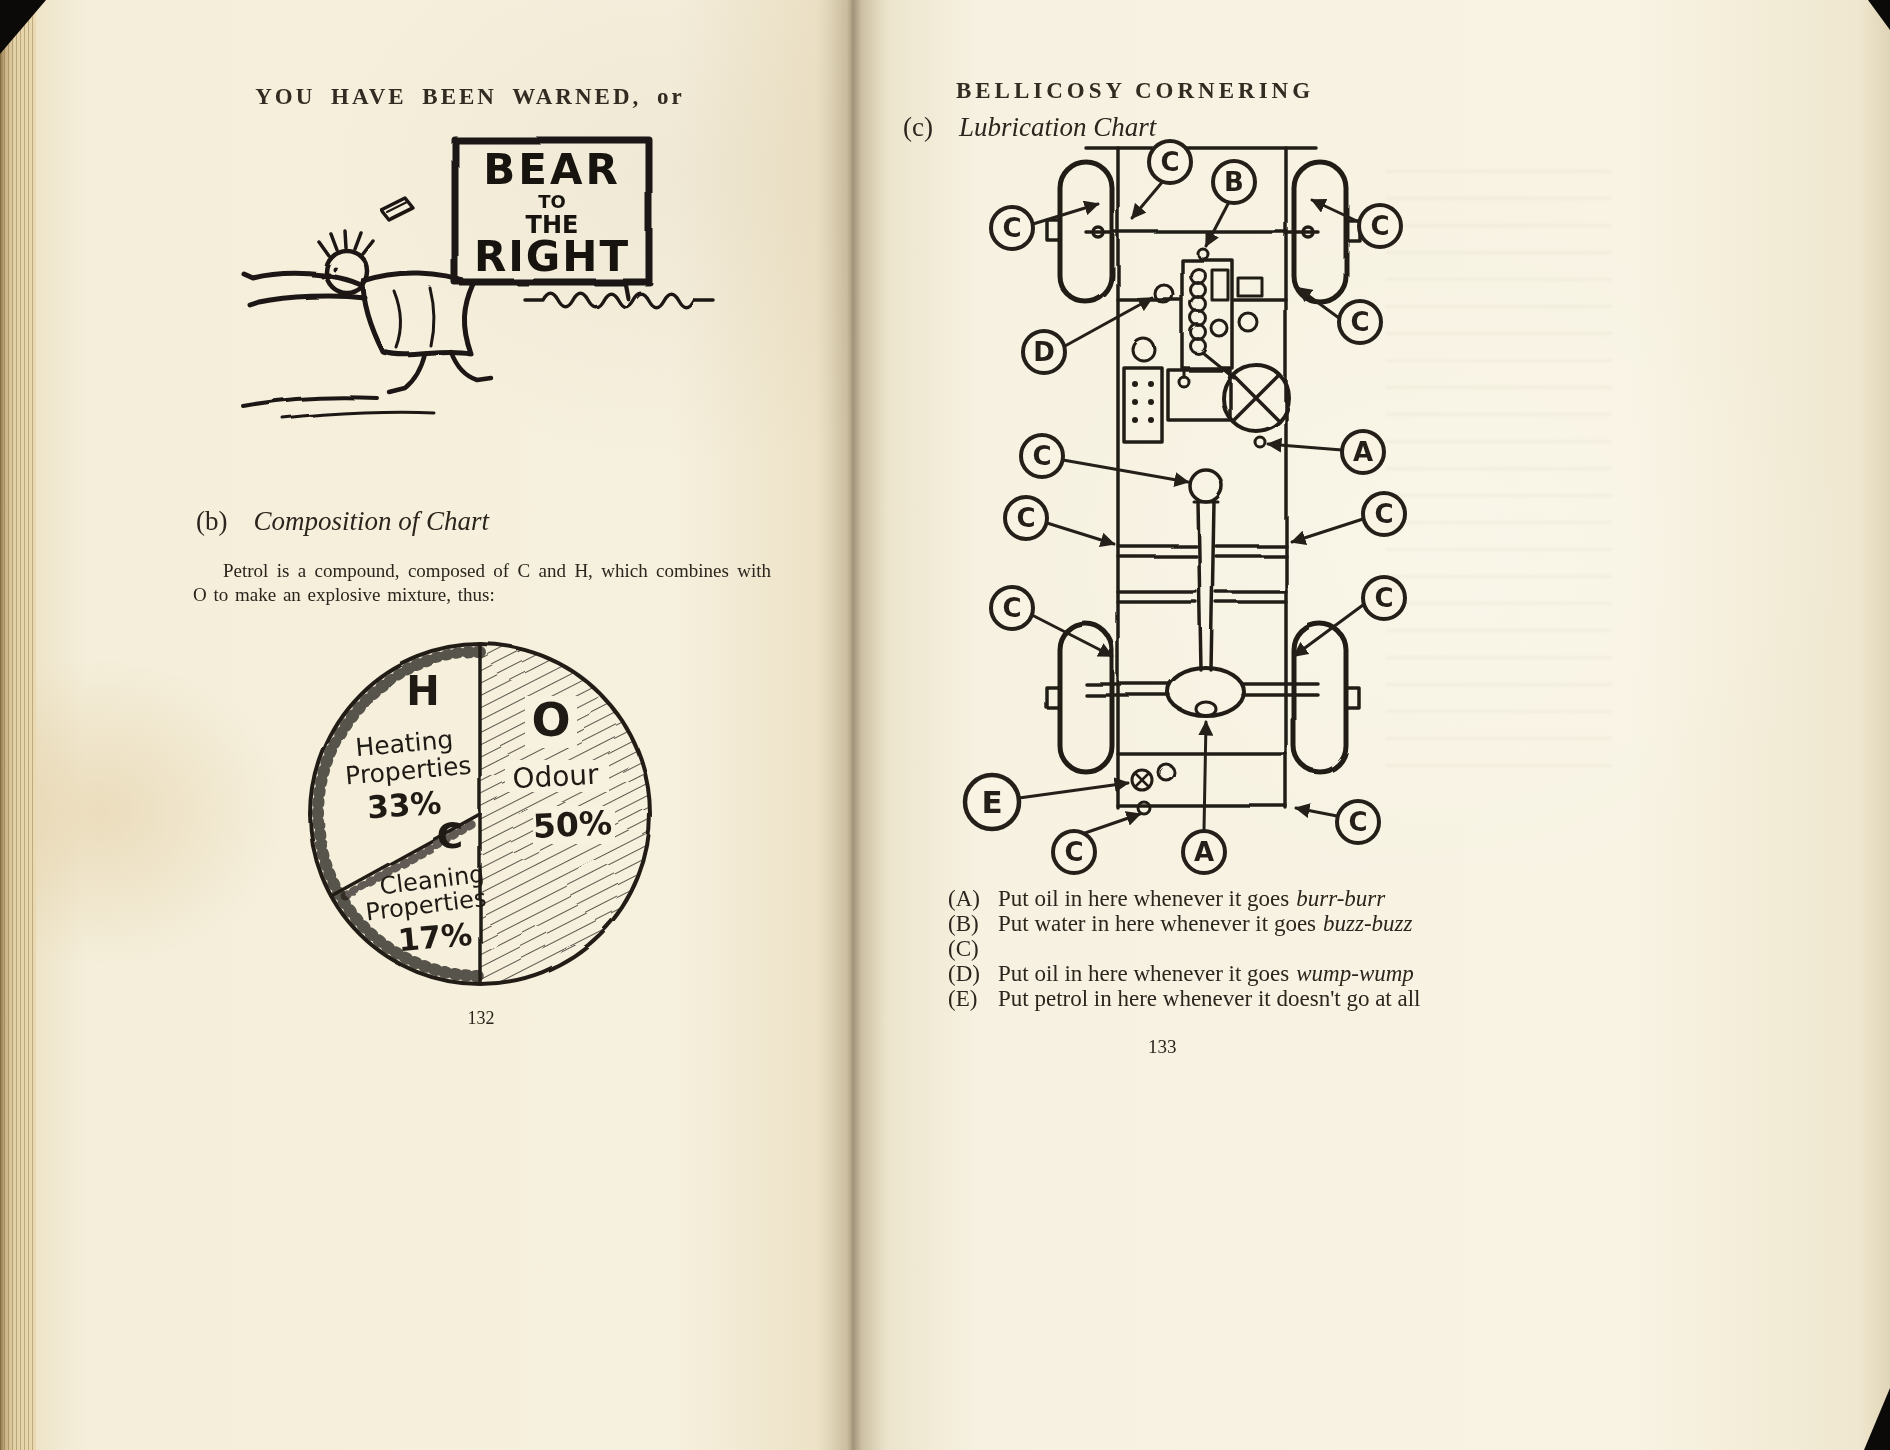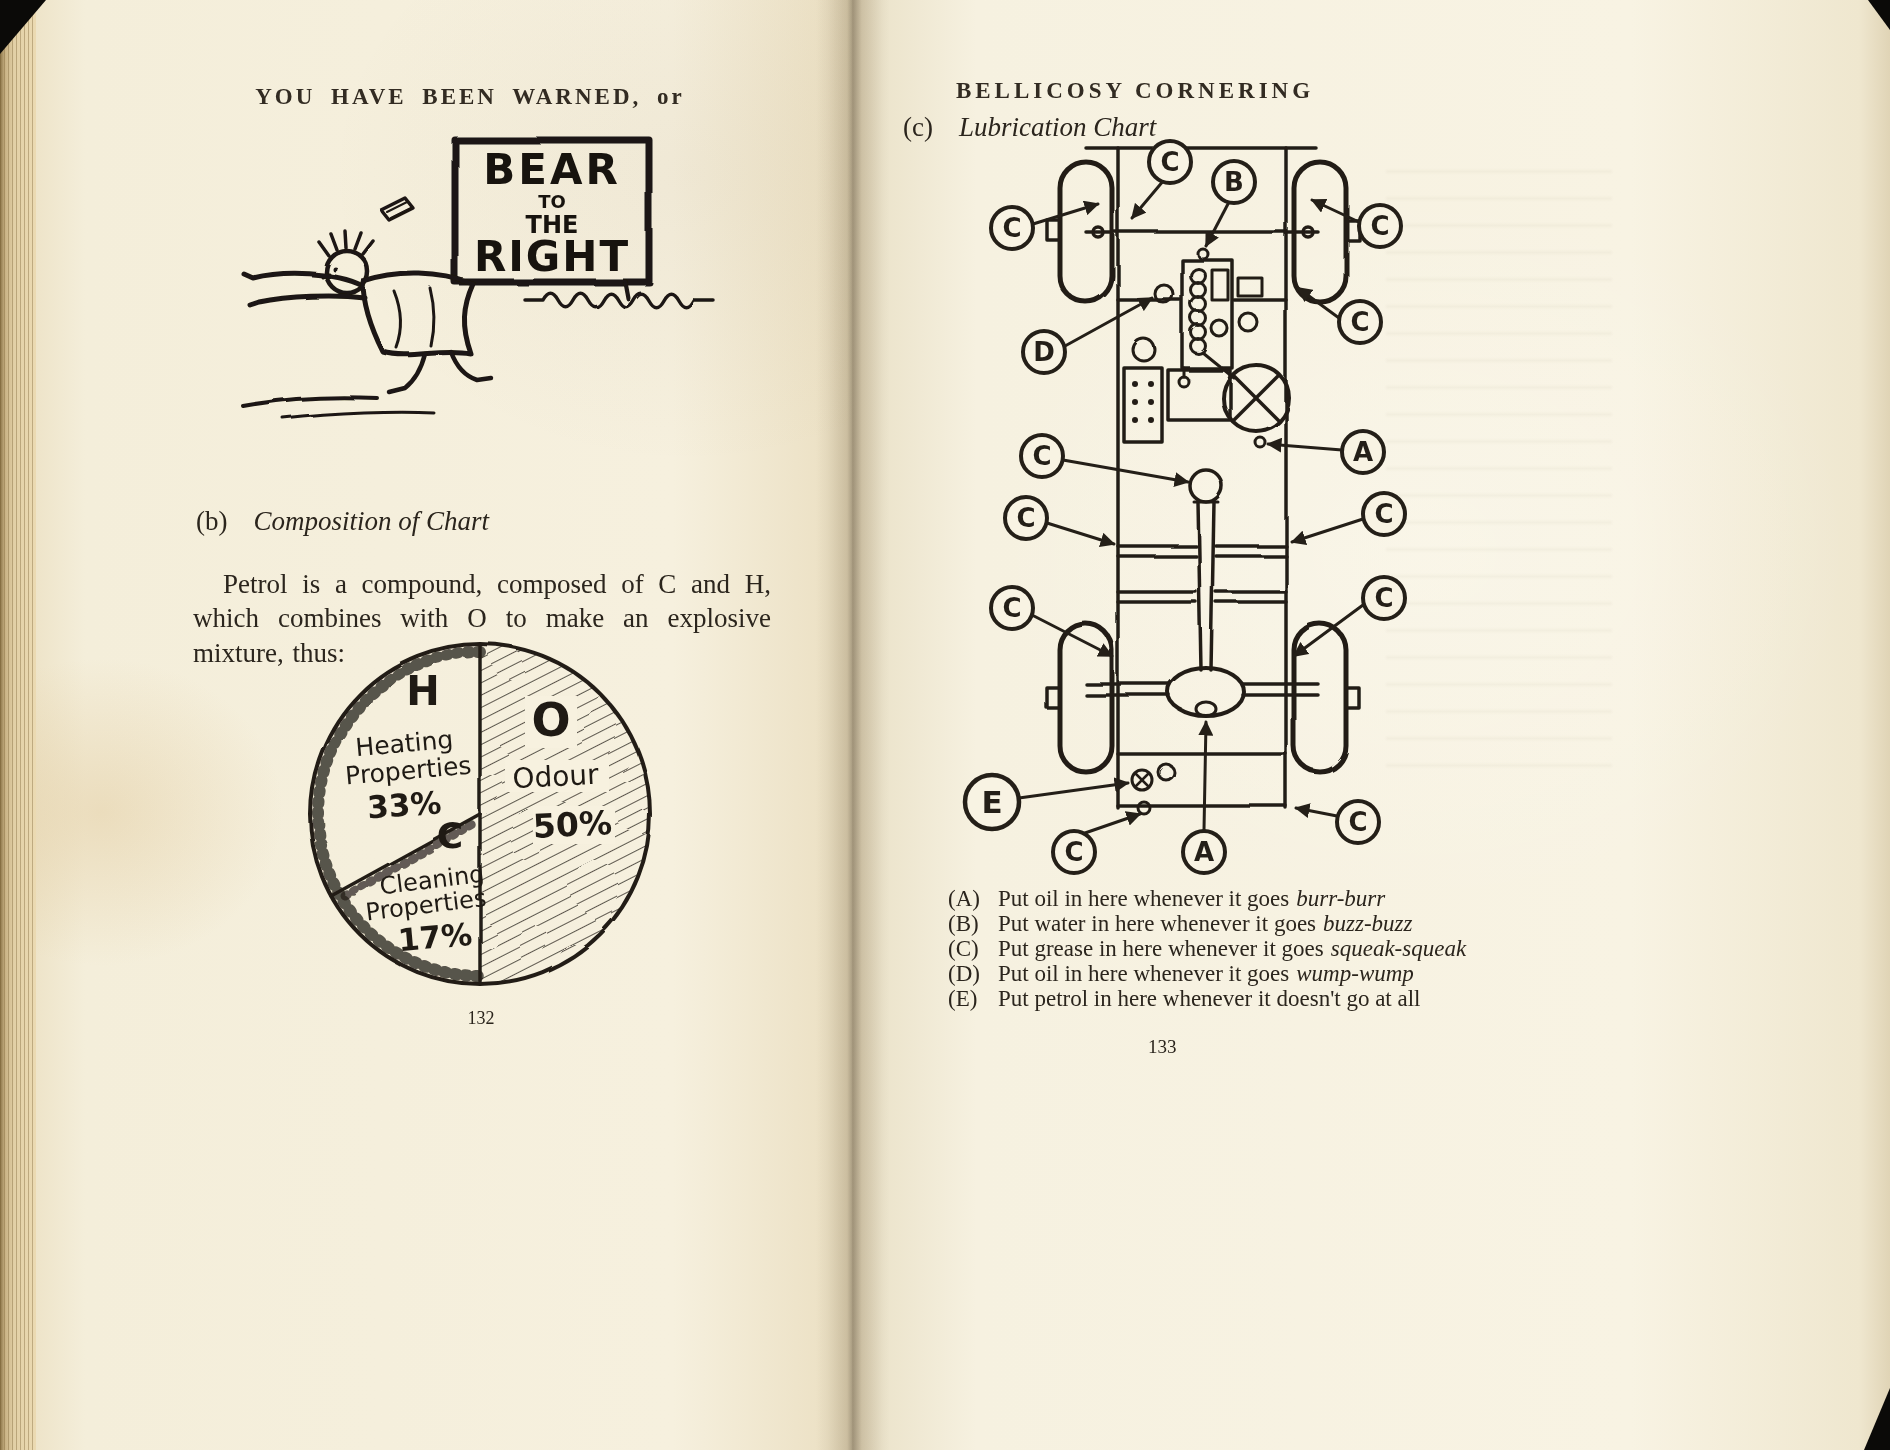--- a/index.html
+++ b/index.html
@@ -31,21 +31,21 @@
   .corner-br{position:absolute;right:0;bottom:0;width:26px;height:62px;background:#0b0a08;
     clip-path:polygon(100% 0,100% 100%,0 100%)}
 
   
   .lp-header{position:absolute;left:90px;top:84px;width:760px;text-align:center;
     font-size:23px;font-weight:700;letter-spacing:3px;word-spacing:7px;color:#322b22}
   .section-head{position:absolute;font-size:27px;color:#2b251d}
   .section-head .slabel{font-style:normal}
   .section-head .stitle{font-style:italic;font-weight:400;margin-left:26px}
   .lp-bhead{left:196px;top:506px}
-  .lp-para{position:absolute;left:193px;top:540px;width:578px;font-size:27px;line-height:1.27;
+  .lp-para{position:absolute;left:193px;top:540px;width:578px;font-size:19px;line-height:1.27;
     text-align:justify;text-indent:30px;color:#2b251d;word-spacing:2px}
   .lp-folio{position:absolute;left:440px;top:1008px;width:82px;text-align:center;font-size:18px}
 
   
   .rp-header{position:absolute;left:859px;top:78px;width:552px;text-align:center;
     font-size:23px;font-weight:700;letter-spacing:4px;color:#322b22}
   .rp-chead{left:903px;top:112px}
   .legend{position:absolute;left:948px;top:886px;width:566px;font-size:23px;line-height:25px;color:#2b251d}
   .legend-row{display:flex}
   .lkey{width:50px;flex:0 0 auto}
@@ -383,21 +383,20 @@
     <div class="legend-row">
       <span class="lkey">(A)</span>
       <span class="ltext"><span>Put oil in here whenever it goes</span><em>burr-burr</em></span>
     </div>
     <div class="legend-row">
       <span class="lkey">(B)</span>
       <span class="ltext"><span>Put water in here whenever it goes</span><em>buzz-buzz</em></span>
     </div>
     <div class="legend-row">
       <span class="lkey">(C)</span>
-      <span class="ltext"><span>Put grease in here whenever it goes</span><em>squeak-squeak</em></span>
     </div>
     <div class="legend-row">
       <span class="lkey">(D)</span>
       <span class="ltext"><span>Put oil in here whenever it goes</span><em>wump-wump</em></span>
     </div>
     <div class="legend-row">
       <span class="lkey">(E)</span>
       <span class="ltext"><span>Put petrol in here whenever it doesn't go at all</span><em></em></span>
     </div>
   </div>

